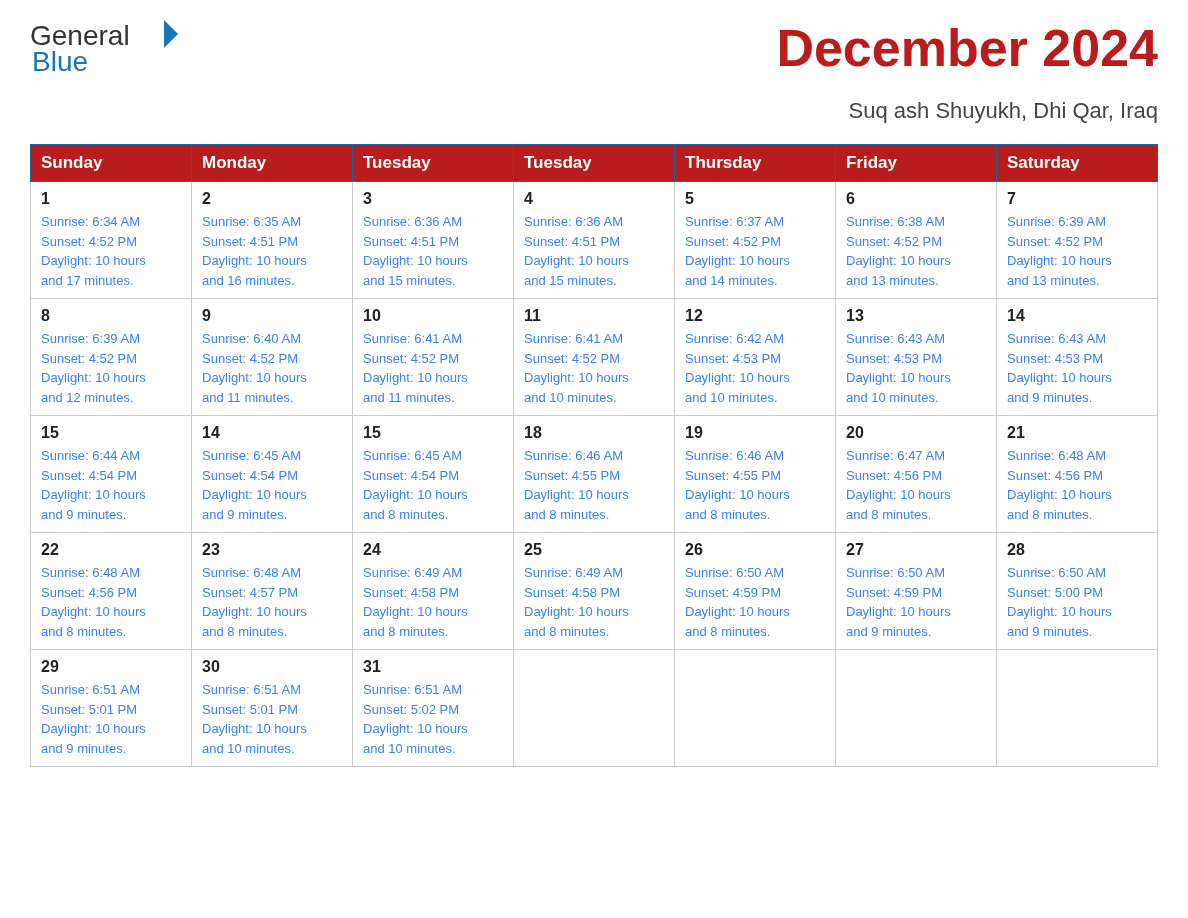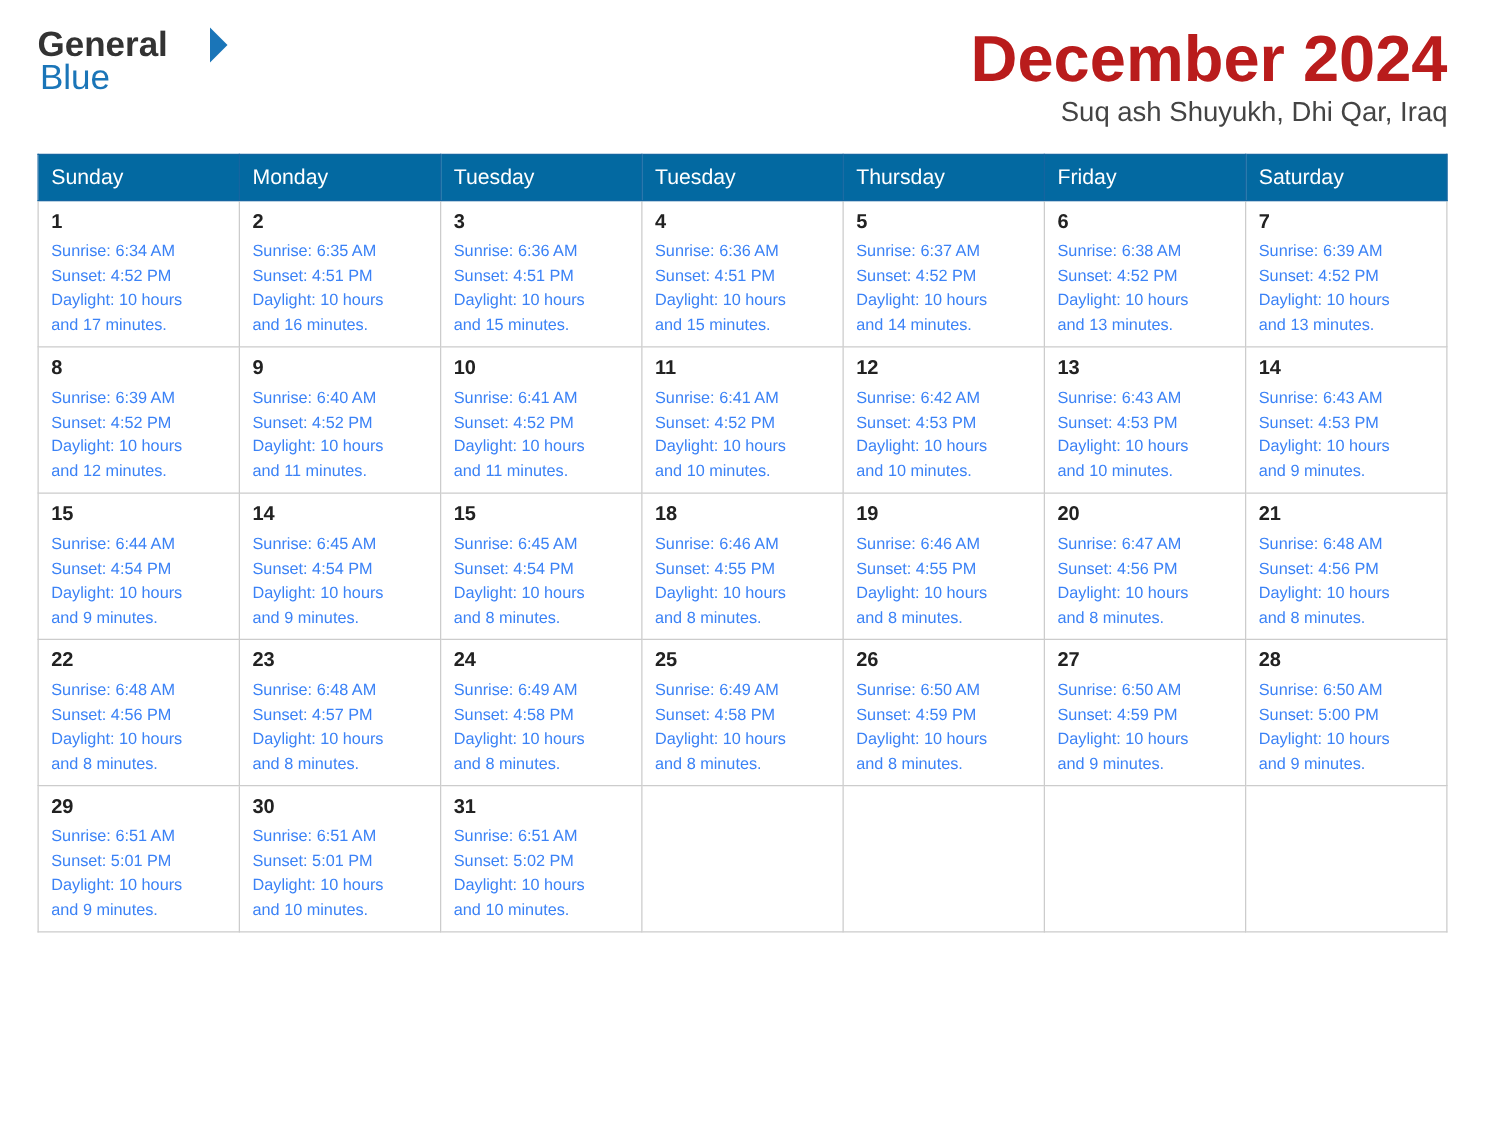--- a/index.html
+++ b/index.html
@@ -16,23 +16,22 @@
       align-items: flex-start;
       margin-bottom: 20px;
     }
     .logo {
       display: flex;
       flex-direction: column;
       align-items: flex-start;
     }
     .logo-text {
       display: flex;
-      align-items: center;
       font-size: 28px;
-      font-weight: bold;
+      font-weight: normal;
       color: #333;
       gap: 32px;
     }
     .logo-general {
       color: #333;
     }
     .logo-arrow {
       width: 0;
       height: 0;
       border-left: 14px solid #1a75b8;
@@ -51,34 +50,34 @@
     }
     .month-title {
       font-size: 52px;
       font-weight: bold;
       color: #b91c1c;
       line-height: 1.1;
     }
     .location-title {
       font-size: 22px;
       color: #444;
-      margin-top: 0;
+      margin-top: 21px;
     }
     .calendar-table {
       width: 100%;
       border-collapse: collapse;
       border: 1px solid #aaa;
     }
     .calendar-table th {
-      background-color: #0369a1;
+      background-color: #b91c1c;
       color: #ffffff;
       padding: 8px 10px;
       text-align: left;
       font-size: 17px;
-      font-weight: normal;
+      font-weight: bold;
       border: 1px solid #1565a0;
       margin-top: 32px;
     }
     .calendar-table td {
       vertical-align: top;
       padding: 8px 10px;
       border: 1px solid #ccc;
       width: 14.28%;
       min-height: 100px;
     }

